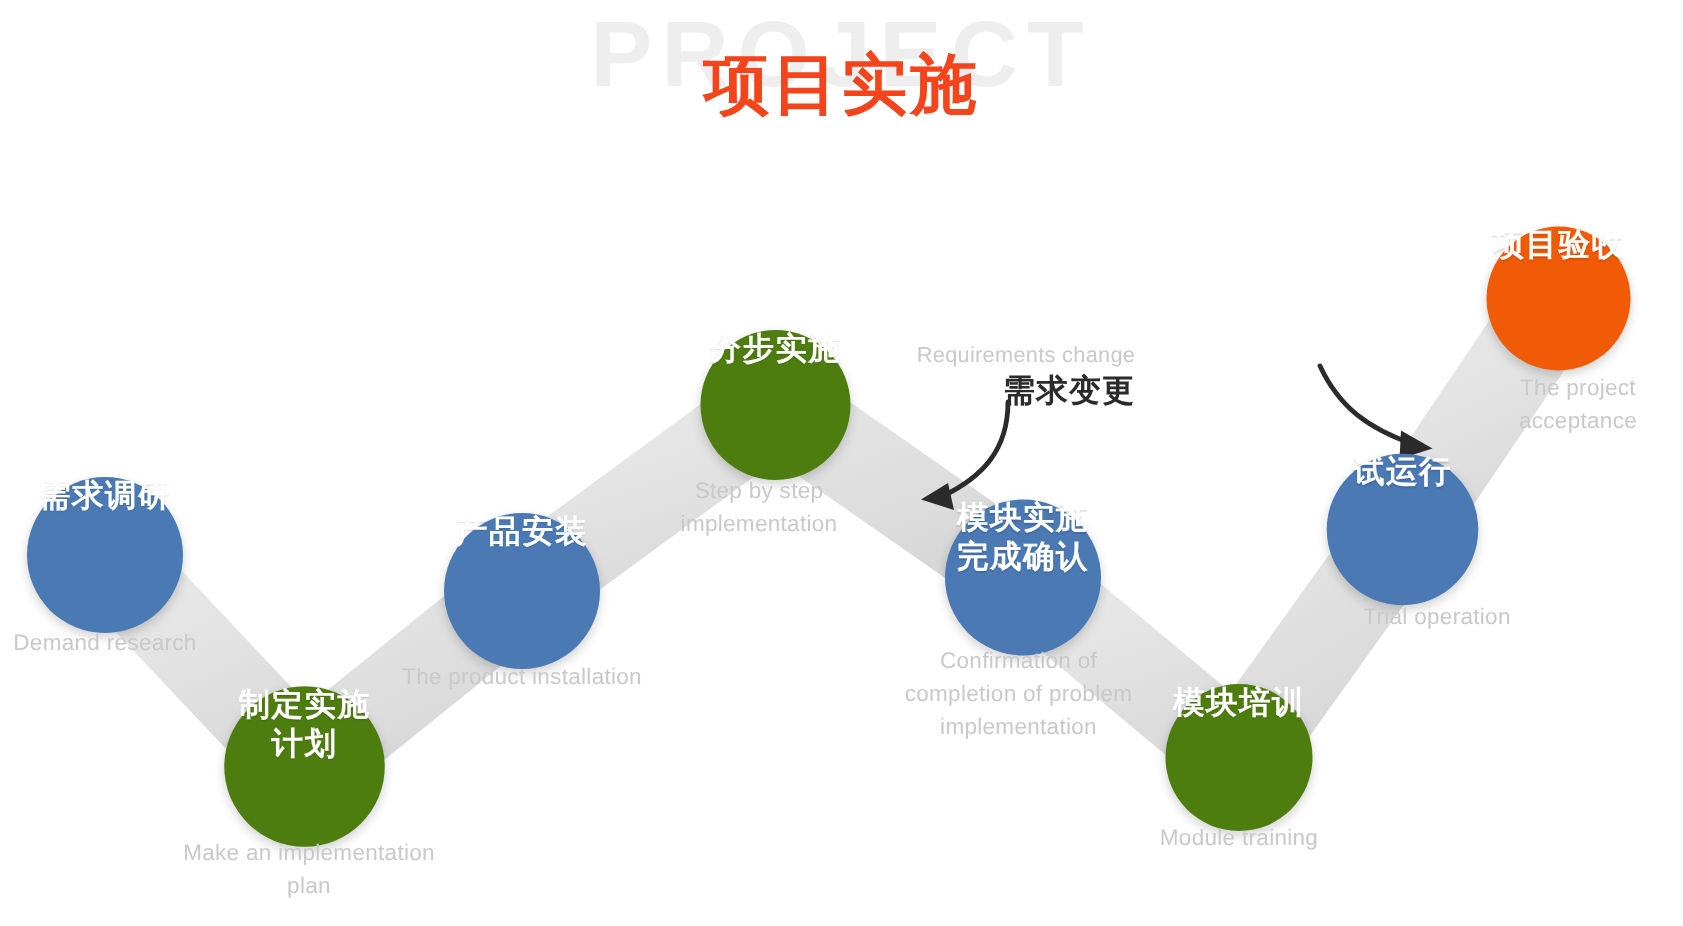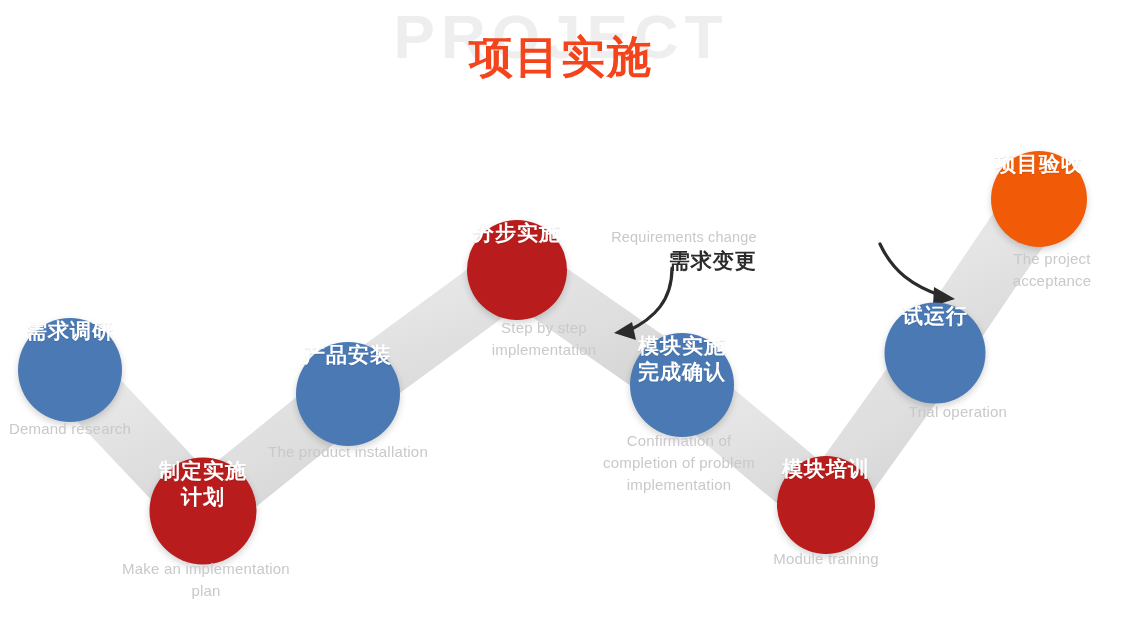--- a/index.html
+++ b/index.html
@@ -64,21 +64,21 @@
     justify-content: center;
     text-align: center;
     color: #ffffff;
     font-weight: bold;
     line-height: 1.25;
     box-shadow: 0 3px 7px rgba(0,0,0,0.18);
     box-sizing: border-box;
     letter-spacing: 1px;
   }
   .node.blue   { background: #4a79b4; }
-  .node.green  { background: #b91c1c; }
+  .node.green  { background: #4d7c0f; }
   .node.orange { background: #f15a07; }
 
   .node-label {
     white-space: pre-line;
     text-shadow: 0 1px 1px rgba(0,0,0,0.12);
   }
 
   .caption {
     position: absolute;
     transform: translateX(-50%);
@@ -164,21 +164,21 @@
       </div>
       <div class="caption" style="left: 206px; top: 558px;">Make an implementation
 plan</div>
       <div class="node blue" style="left: 348px; top: 394px; width: 104px; height: 104px; font-size: 21px;">
         <div class="node-label">产品安装</div>
       </div>
       <div class="caption" style="left: 348px; top: 441px;">The product installation</div>
       <div class="node green" style="left: 517px; top: 270px; width: 100px; height: 100px; font-size: 21px;">
         <div class="node-label">分步实施</div>
       </div>
-      <div class="caption" style="left: 544px; top: 317px;">Step by step
+      <div class="caption" style="left: 506px; top: 317px;">Step by step
 implementation</div>
       <div class="node blue" style="left: 682px; top: 385px; width: 104px; height: 104px; font-size: 21px;">
         <div class="node-label">模块实施
 完成确认</div>
       </div>
       <div class="caption" style="left: 679px; top: 430px;">Confirmation of
 completion of problem
 implementation</div>
       <div class="node green" style="left: 826px; top: 505px; width: 98px; height: 98px; font-size: 21px;">
         <div class="node-label">模块培训</div>

